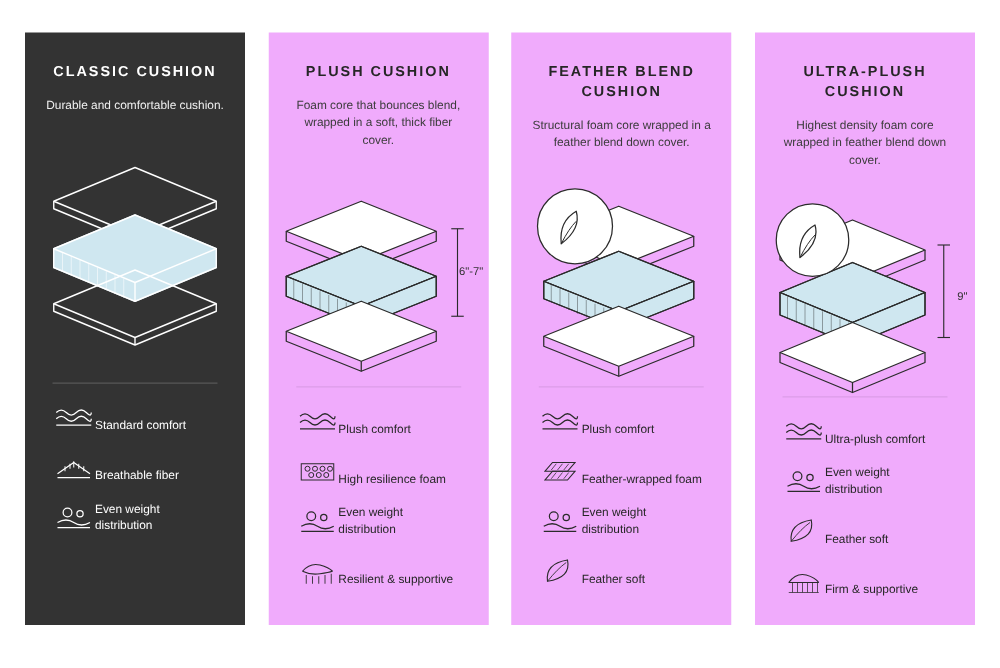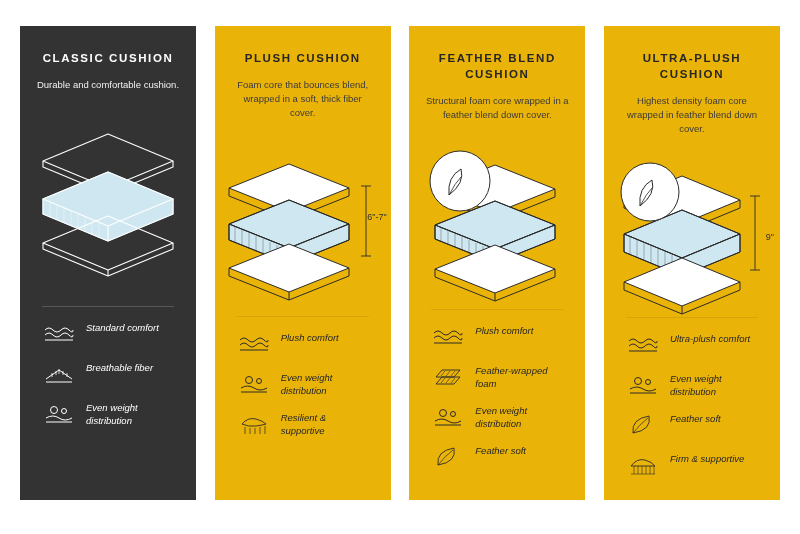--- a/index.html
+++ b/index.html
@@ -26,21 +26,21 @@
     top: 0;
     width: 800px;
     height: 534px;
     display: flex;
     justify-content: space-between;
     padding: 26px 20px 34px 20px;
     box-sizing: border-box;
   }
   .card {
     width: 176px;
-    background: #eab308;
+    background: #f0abfc;
     box-sizing: border-box;
     padding: 24px 16px 16px 16px;
     display: flex;
     flex-direction: column;
     align-items: center;
     position: relative;
   }
   .card.dark {
     background: #333333;
     color: #ffffff;
@@ -87,24 +87,22 @@
     width: 100%;
     margin-top: 8px;
     padding: 0 6px;
     box-sizing: border-box;
   }
   .card.dark .features {
     margin-top: 26px;
   }
   .feature {
     display: flex;
-    align-items: flex-start;
-    gap: 10px;
+    align-items: flex-end;
     margin-bottom: 14px;
-    font-style: italic;
   }
   .feature-icon {
     flex: 0 0 34px;
     width: 34px;
     height: 26px;
     display: flex;
     align-items: center;
     justify-content: center;
   }
   .feature-label {
@@ -270,20 +268,37 @@
           <span class="feature-icon">
             <svg width="30" height="18" viewBox="0 0 30 18" fill="none" stroke="#2b2b2b" stroke-width="1">
               <path d="M1 5 q4 -4 8 0 t8 0 t8 0 t4 0"></path>
               <path d="M1 10 q4 -4 8 0 t8 0 t8 0 t4 0"></path>
               <path d="M1 15 h28"></path>
             </svg>
           </span>
           <span class="feature-label">Plush comfort</span>
         </div>
 
+        <div class="feature">
+          <span class="feature-icon">
+            <svg width="30" height="22" viewBox="0 0 30 22" fill="none" stroke="#2b2b2b" stroke-width="0.8">
+              <rect x="2" y="5" width="26" height="13"></rect>
+              <g>
+                <circle cx="7" cy="9" r="2"></circle>
+                <circle cx="13" cy="9" r="2"></circle>
+                <circle cx="19" cy="9" r="2"></circle>
+                <circle cx="25" cy="9" r="2"></circle>
+                <circle cx="10" cy="14" r="2"></circle>
+                <circle cx="16" cy="14" r="2"></circle>
+                <circle cx="22" cy="14" r="2"></circle>
+              </g>
+            </svg>
+          </span>
+          <span class="feature-label">High resilience foam</span>
+        </div>
 
         <div class="feature">
           <span class="feature-icon">
             <svg width="30" height="22" viewBox="0 0 30 22" fill="none" stroke="#2b2b2b" stroke-width="1">
               <circle cx="10" cy="7" r="3.5"></circle>
               <circle cx="20" cy="8" r="2.5"></circle>
               <path d="M2 15 q7 -4 13 0 t13 0"></path>
               <path d="M2 19 h26"></path>
             </svg>
           </span>

